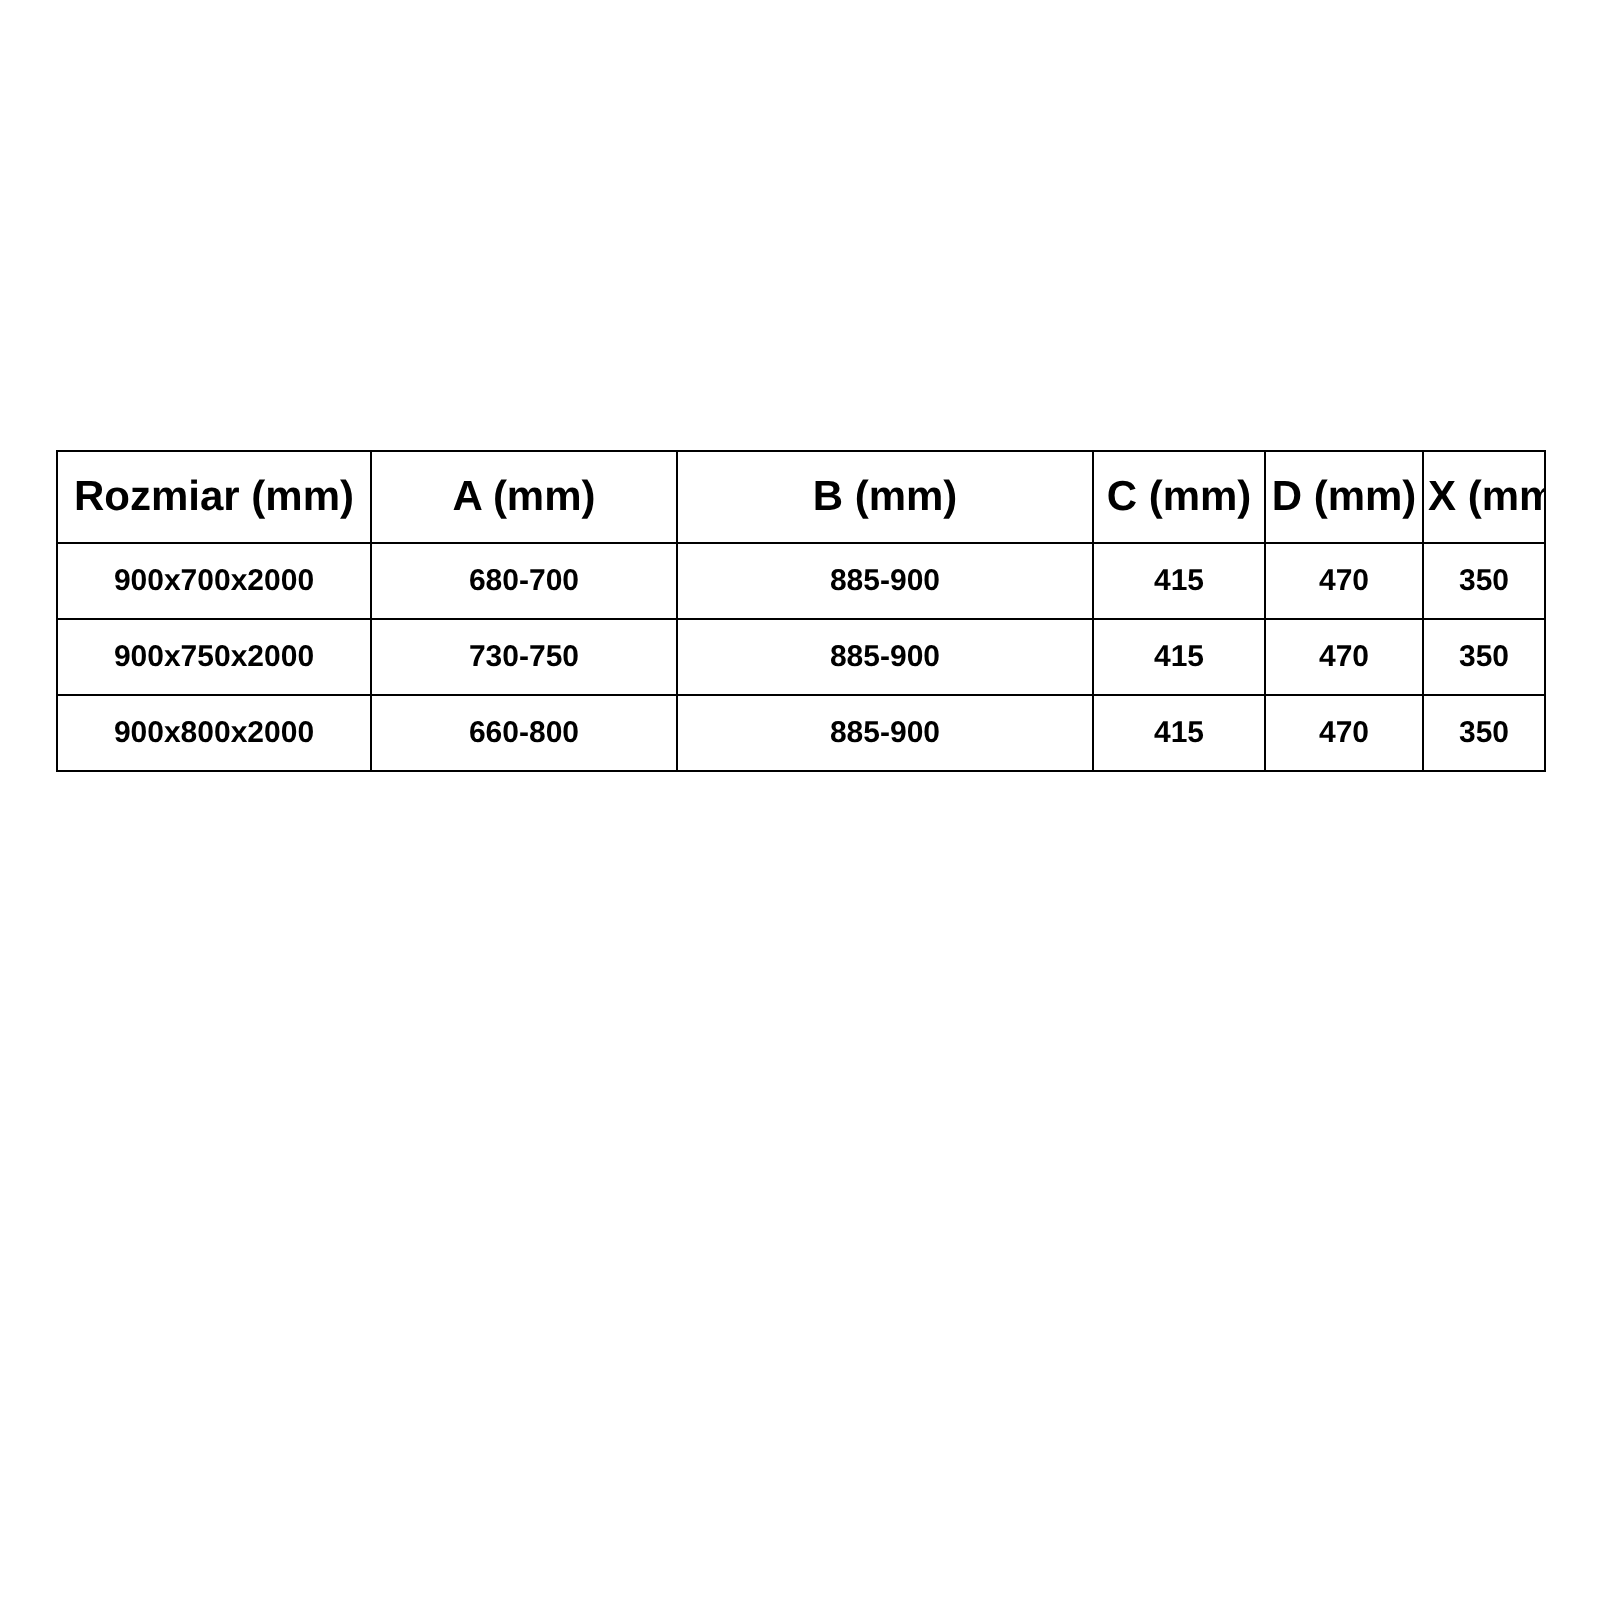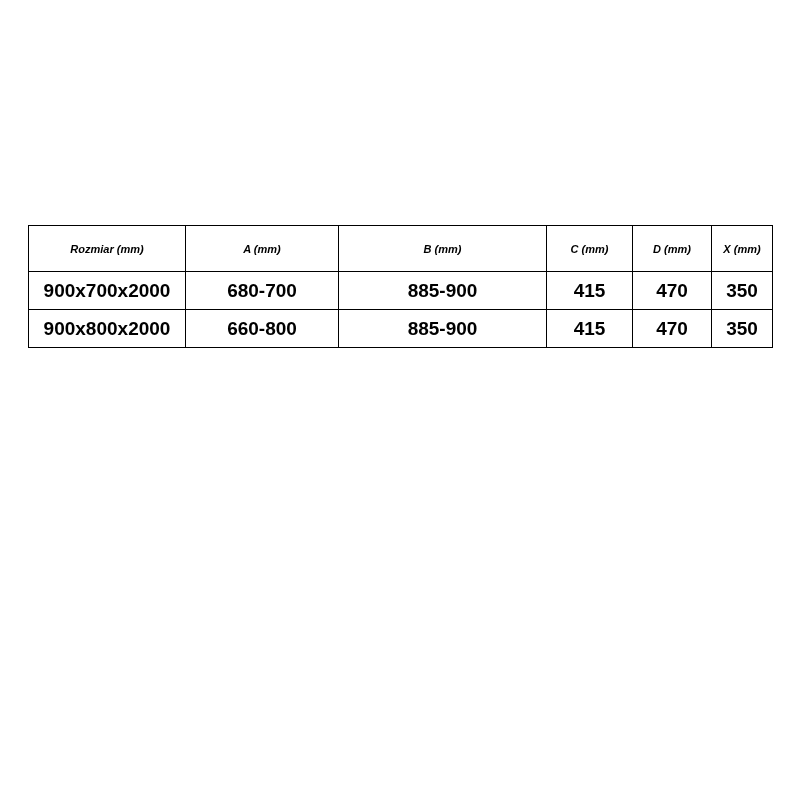--- a/index.html
+++ b/index.html
@@ -29,31 +29,30 @@
   table.spec-table {
     border-collapse: collapse;
     width: 744px;
     table-layout: fixed;
   }
   table.spec-table td,
   table.spec-table th {
     border: 1px solid #000000;
     text-align: center;
     vertical-align: middle;
-    font-size: 19px;
+    font-size: 15px;
     font-weight: bold;
     height: 37px;
     padding: 0 2px;
     white-space: nowrap;
     overflow: hidden;
   }
   table.spec-table thead th {
-    font-size: 11px;
+    font-size: 21px;
     height: 45px;
-    font-style: italic;
   }
   
   col.c0 { width: 157px; }
   col.c1 { width: 153px; }
   col.c2 { width: 208px; }
   col.c3 { width: 86px; }
   col.c4 { width: 79px; }
   col.c5 { width: 61px; }
 </style>
 </head>
@@ -83,20 +82,28 @@
       <tbody>
         <tr>
           <td>900x700x2000</td>
           <td>680-700</td>
           <td>885-900</td>
           <td>415</td>
           <td>470</td>
           <td>350</td>
         </tr>
         <tr>
+          <td>900x750x2000</td>
+          <td>730-750</td>
+          <td>885-900</td>
+          <td>415</td>
+          <td>470</td>
+          <td>350</td>
+        </tr>
+        <tr>
           <td>900x800x2000</td>
           <td>660-800</td>
           <td>885-900</td>
           <td>415</td>
           <td>470</td>
           <td>350</td>
         </tr>
       </tbody>
     </table>
   </div>

